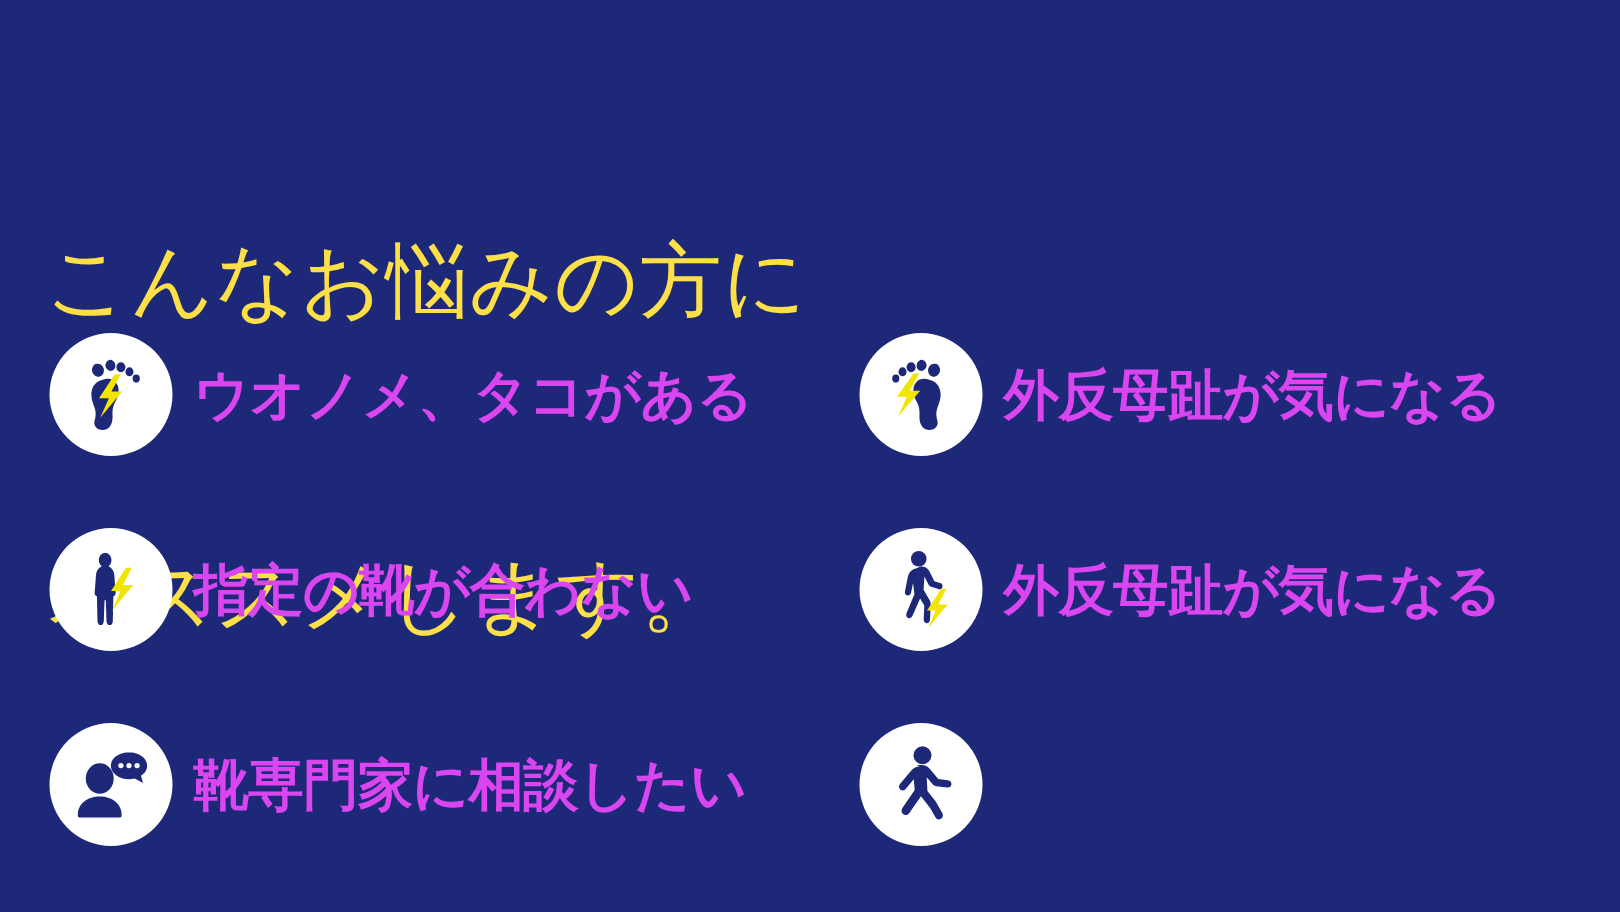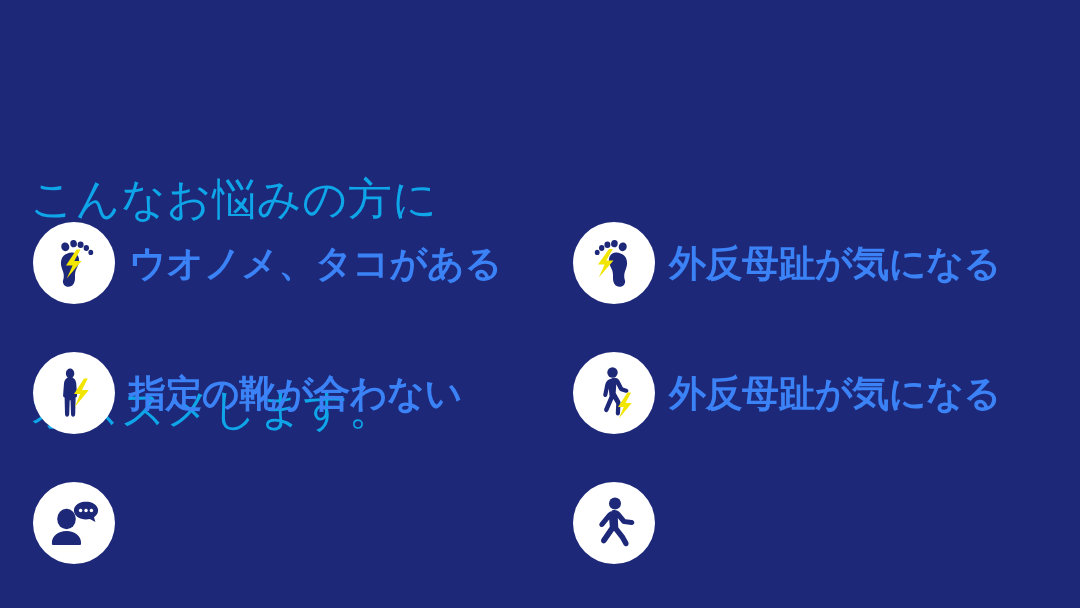--- a/index.html
+++ b/index.html
@@ -20,25 +20,25 @@
     width: 1080px;
     height: 608px;
     background: #1d2878;
     box-sizing: border-box;
   }
 
   
   .heading {
     position: absolute;
     left: 30px;
-    top: 24px;
+    top: 12px;
     width: 1000px;
-    color: #0ea5e9;
+    color: #fde047;
     font-weight: 300;
-    font-size: 44px;
+    font-size: 55px;
     line-height: 70px;
     letter-spacing: 0.5px;
     white-space: pre;
   }
   .heading-line {
     display: block;
     font-weight: 300;
   }
 
   
@@ -71,21 +71,21 @@
     align-items: center;
     justify-content: center;
     overflow: hidden;
   }
   .badge svg {
     display: block;
   }
 
   .item-label {
     margin-left: 14px;
-    color: #3b82f6;
+    color: #d946ef;
     font-size: 37px;
     font-weight: 700;
     line-height: 1;
     letter-spacing: -0.5px;
     white-space: nowrap;
   }
 </style>
 </head>
 <body>
 
@@ -165,20 +165,21 @@
             <path d="M22.5 38.0c-8.6 0-14.6 5.2-14.6 12.0 0 1.3.2 2.0 1.0 2.0h27.2c.8 0 1.0-.7 1.0-2.0 0-6.8-6.0-12.0-14.6-12.0z"></path>
             <path d="M42.0 8.5c-6.7 0-12.1 4.0-12.1 9.0s5.4 9.0 12.1 9.0c1.3 0 2.6-.2 3.8-.5l5.6 3.0-1.4-4.8c2.5-1.6 4.1-4.0 4.1-6.7 0-5.0-5.4-9.0-12.1-9.0z"></path>
           </g>
           <g fill="#ffffff">
             <circle cx="36.6" cy="17.4" r="1.75"></circle>
             <circle cx="42.0" cy="17.4" r="1.75"></circle>
             <circle cx="47.4" cy="17.4" r="1.75"></circle>
           </g>
         </svg>
       </span>
+      <span class="item-label">靴専門家に相談したい</span>
     </div>
 
     <div class="item">
       <span class="badge">
         <svg width="60" height="60" viewBox="0 0 60 60" aria-hidden="true">
           <g fill="#1d2878">
             <circle cx="31.0" cy="10.5" r="6.0"></circle>
             <path d="M29.0 18.0c-2.4 0-4.2 1.1-5.6 2.8l-7.4 8.9c-1.0 1.2-.9 2.8.2 3.7 1.1.9 2.7.7 3.7-.5l5.3-6.4.6 7.2-8.2 12.0c-1.0 1.5-.7 3.3.6 4.2 1.3.9 3.0.5 4.0-.9l7.8-11.2 6.2 8.0 3.4 6.0c.8 1.4 2.4 1.9 3.7 1.1 1.3-.8 1.7-2.5.9-3.9l-3.6-6.4c-.2-.4-.5-.8-.8-1.2l-5.5-7.0-.5-9.3 4.0 4.8c.6.7 1.3 1.1 2.2 1.2l7.5.9c1.5.2 2.7-.8 2.8-2.2.1-1.4-.9-2.5-2.4-2.7l-6.4-.8-5.4-6.5c-1.5-1.8-3.3-2.8-5.7-2.8h-3.1z"></path>
           </g>
         </svg>

